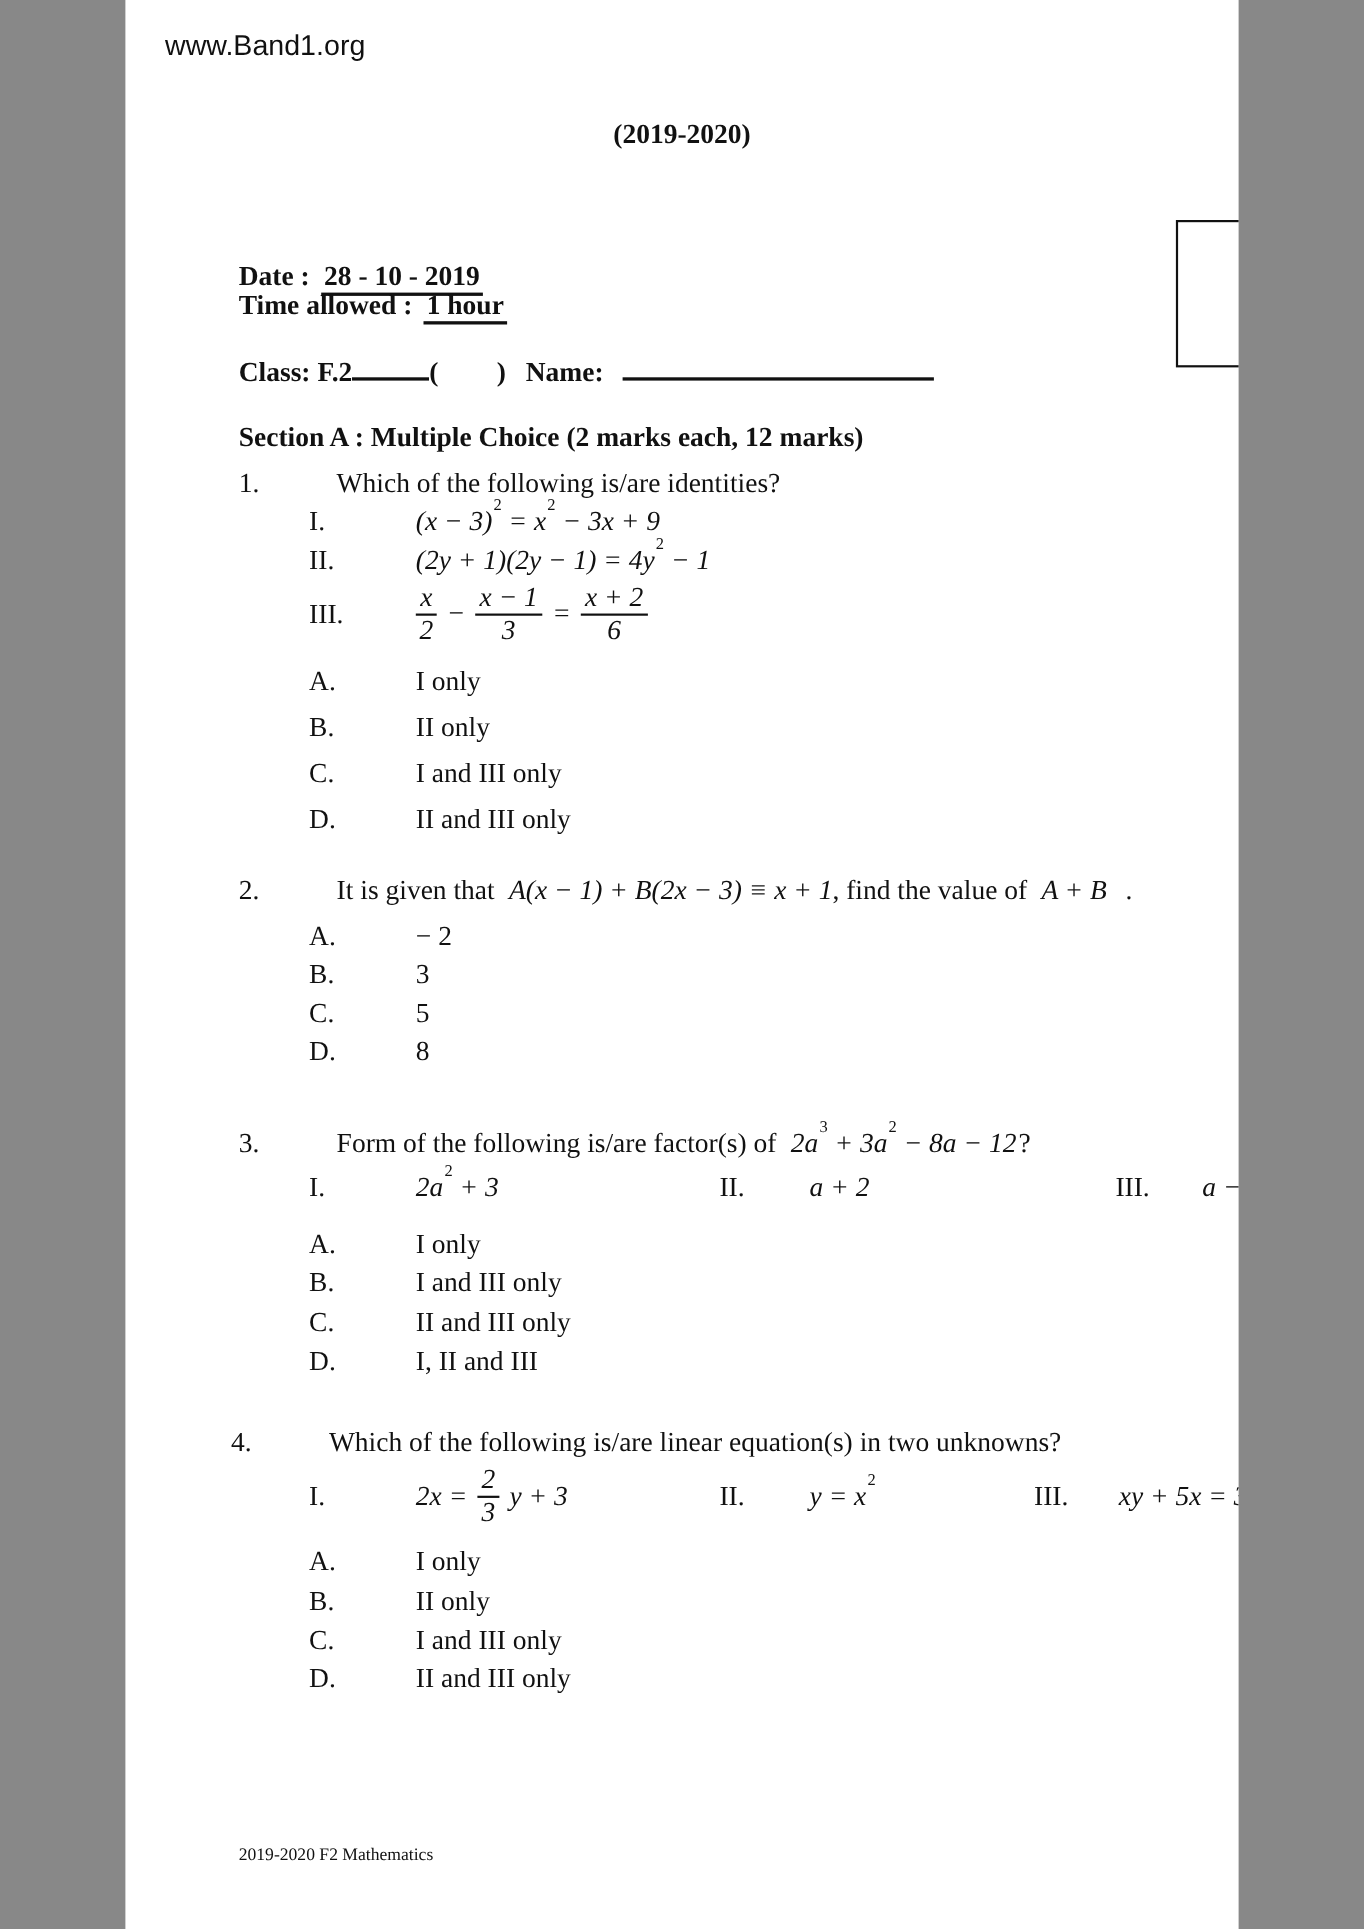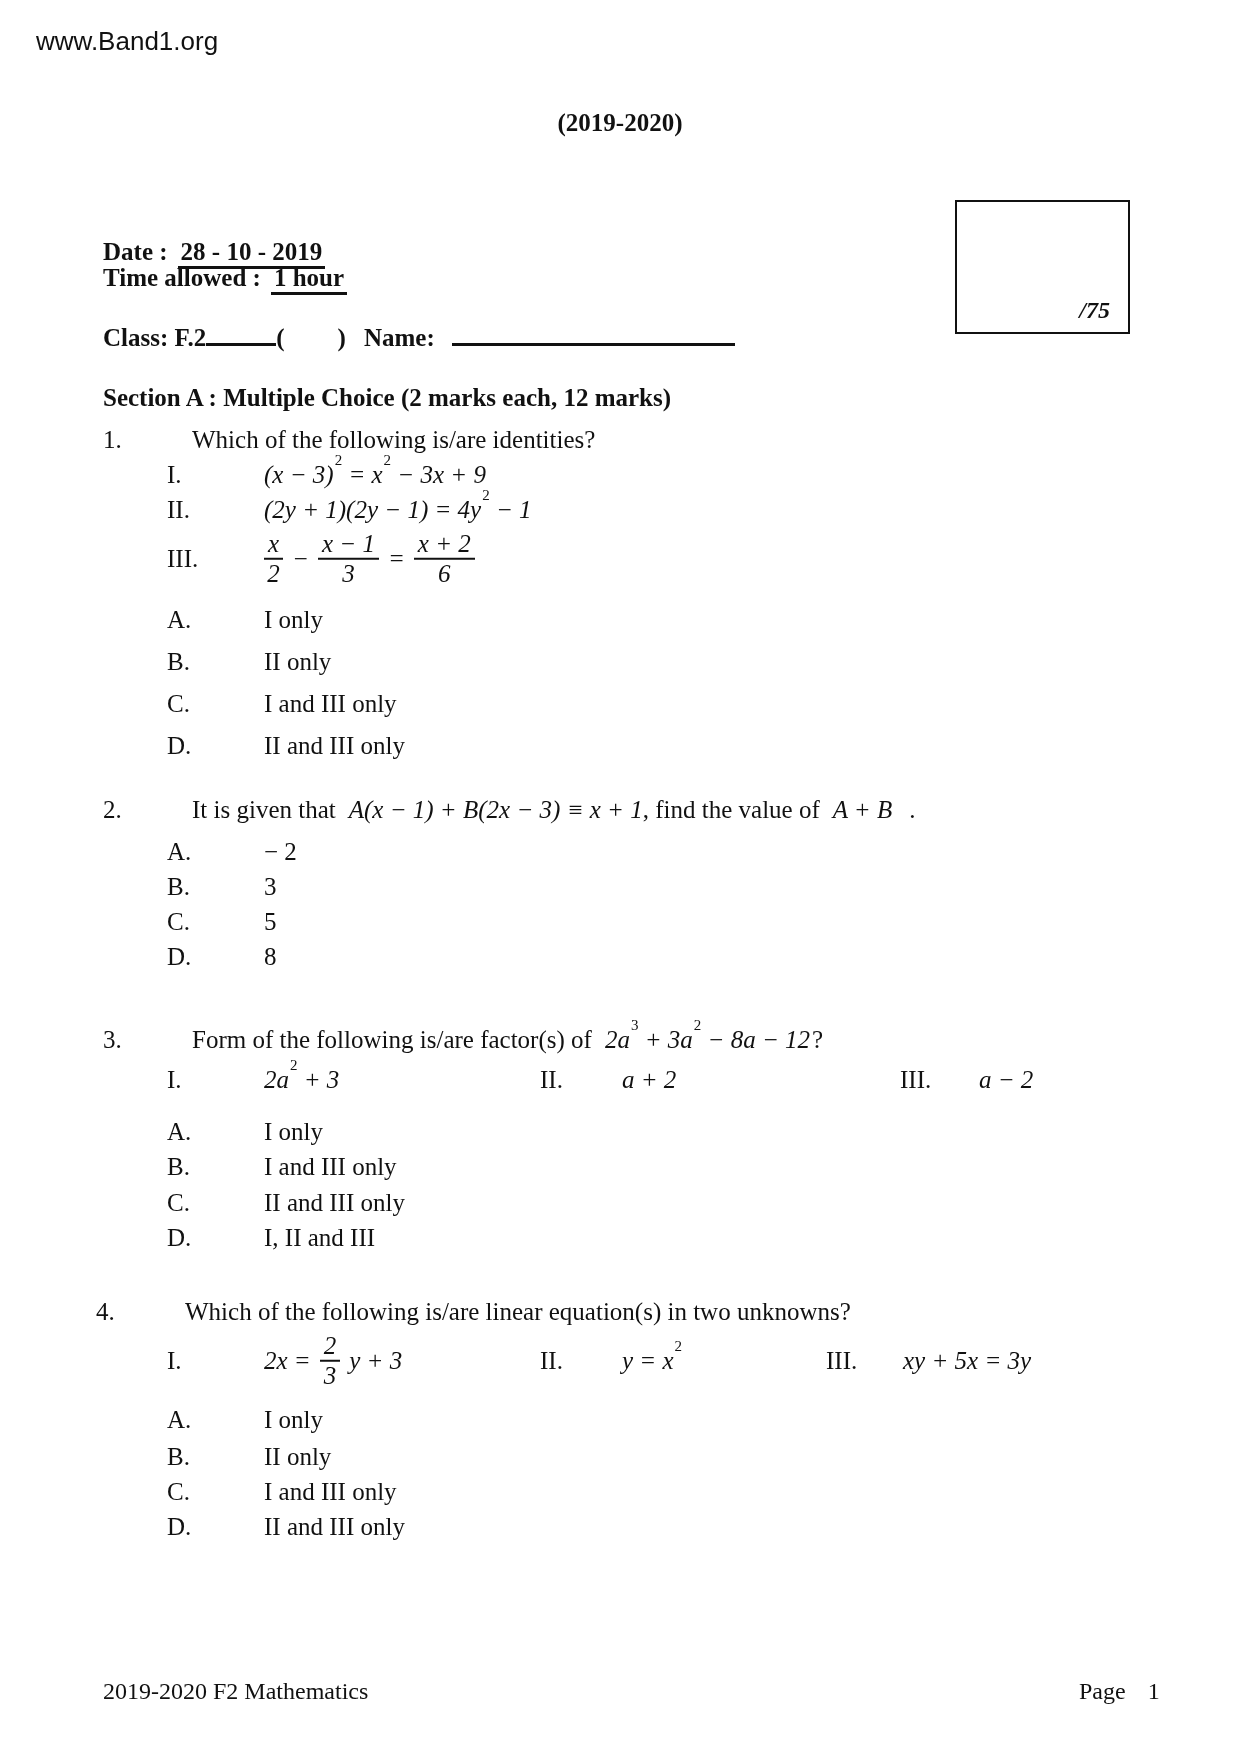--- a/index.html
+++ b/index.html
@@ -1,18 +1,18 @@
 <!DOCTYPE html>
 <html><head>
 <meta charset="utf-8">
 <style>
   html,body{margin:0;padding:0;background:#888;}
   .page{
     position:relative;
-    width:1240px;height:1754px;
+    width:1012px;height:1754px;
     margin:0 auto;
     background:#ffffff;
     color:#111;
     font-family:"Liberation Serif", serif;
     overflow:hidden;
   }
   .row{position:absolute;white-space:nowrap;font-size:25px;line-height:1.2;}
   .sans{font-family:"Liberation Sans", sans-serif;}
   .bold{font-weight:bold;}
   .center{left:0;width:100%;text-align:center;}
@@ -24,21 +24,21 @@
   .blank{display:inline-block;border-bottom:3px solid #111;height:1.05em;vertical-align:baseline;}
   .gap{display:inline-block;}
   .scorebox{position:absolute;left:955px;top:200px;width:139px;height:130px;border:2px solid #111;padding-left:32px;}
   .scorebox .score{position:absolute;right:18px;bottom:8px;font-size:24px;font-weight:bold;font-style:italic;}
   .frac{display:inline-block;text-align:center;vertical-align:middle;line-height:1.05;font-size:25px;}
   .fn{display:block;border-bottom:2px solid #111;padding:0 4px 1px;}
   .fd{display:block;padding-top:1px;}
   .vrow{position:absolute;left:0;width:100%;height:62px;}
   .vc{position:absolute;top:50%;transform:translateY(-50%);white-space:nowrap;font-size:25px;}
   .mexpr{display:flex;align-items:center;gap:9px;}
-  .foot{font-size:24px;}
+  .foot{font-size:16px;}
 </style>
 </head>
 <body>
 
 <div class="page">
 
   <div class="row sans" style="left:36px;top:26px;font-size:26px;">www.Band1.org</div>
 
   <div class="row bold center" style="top:108px;">(2019-2020)</div>
 

